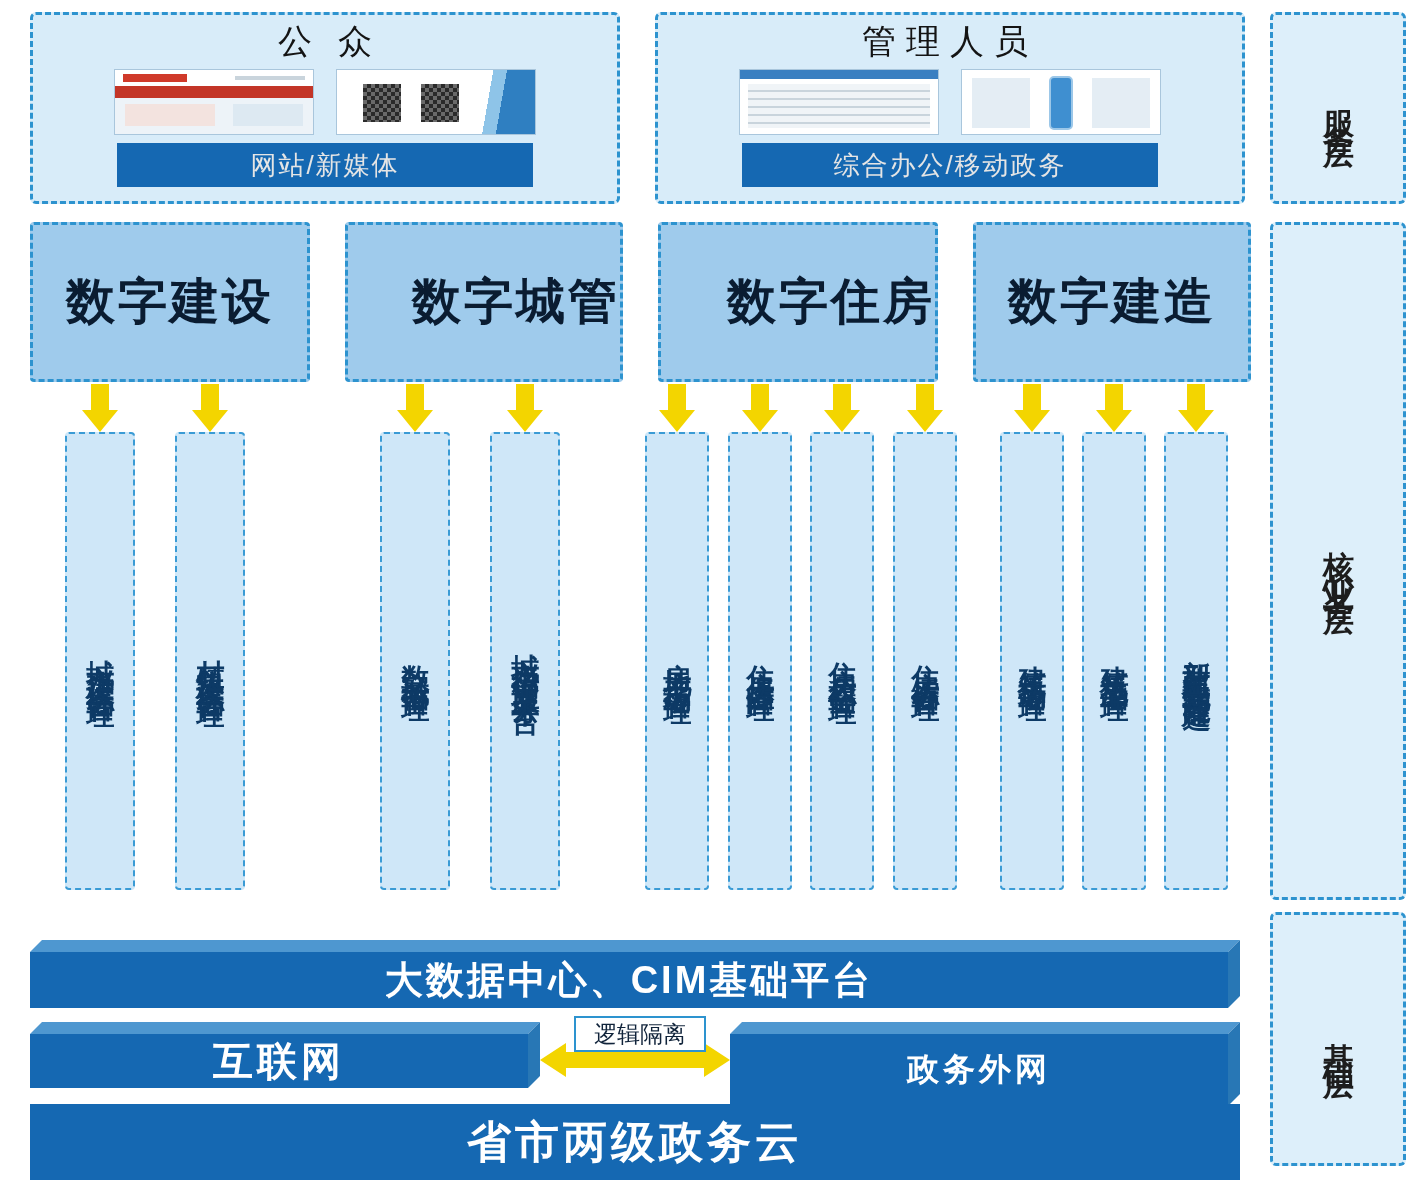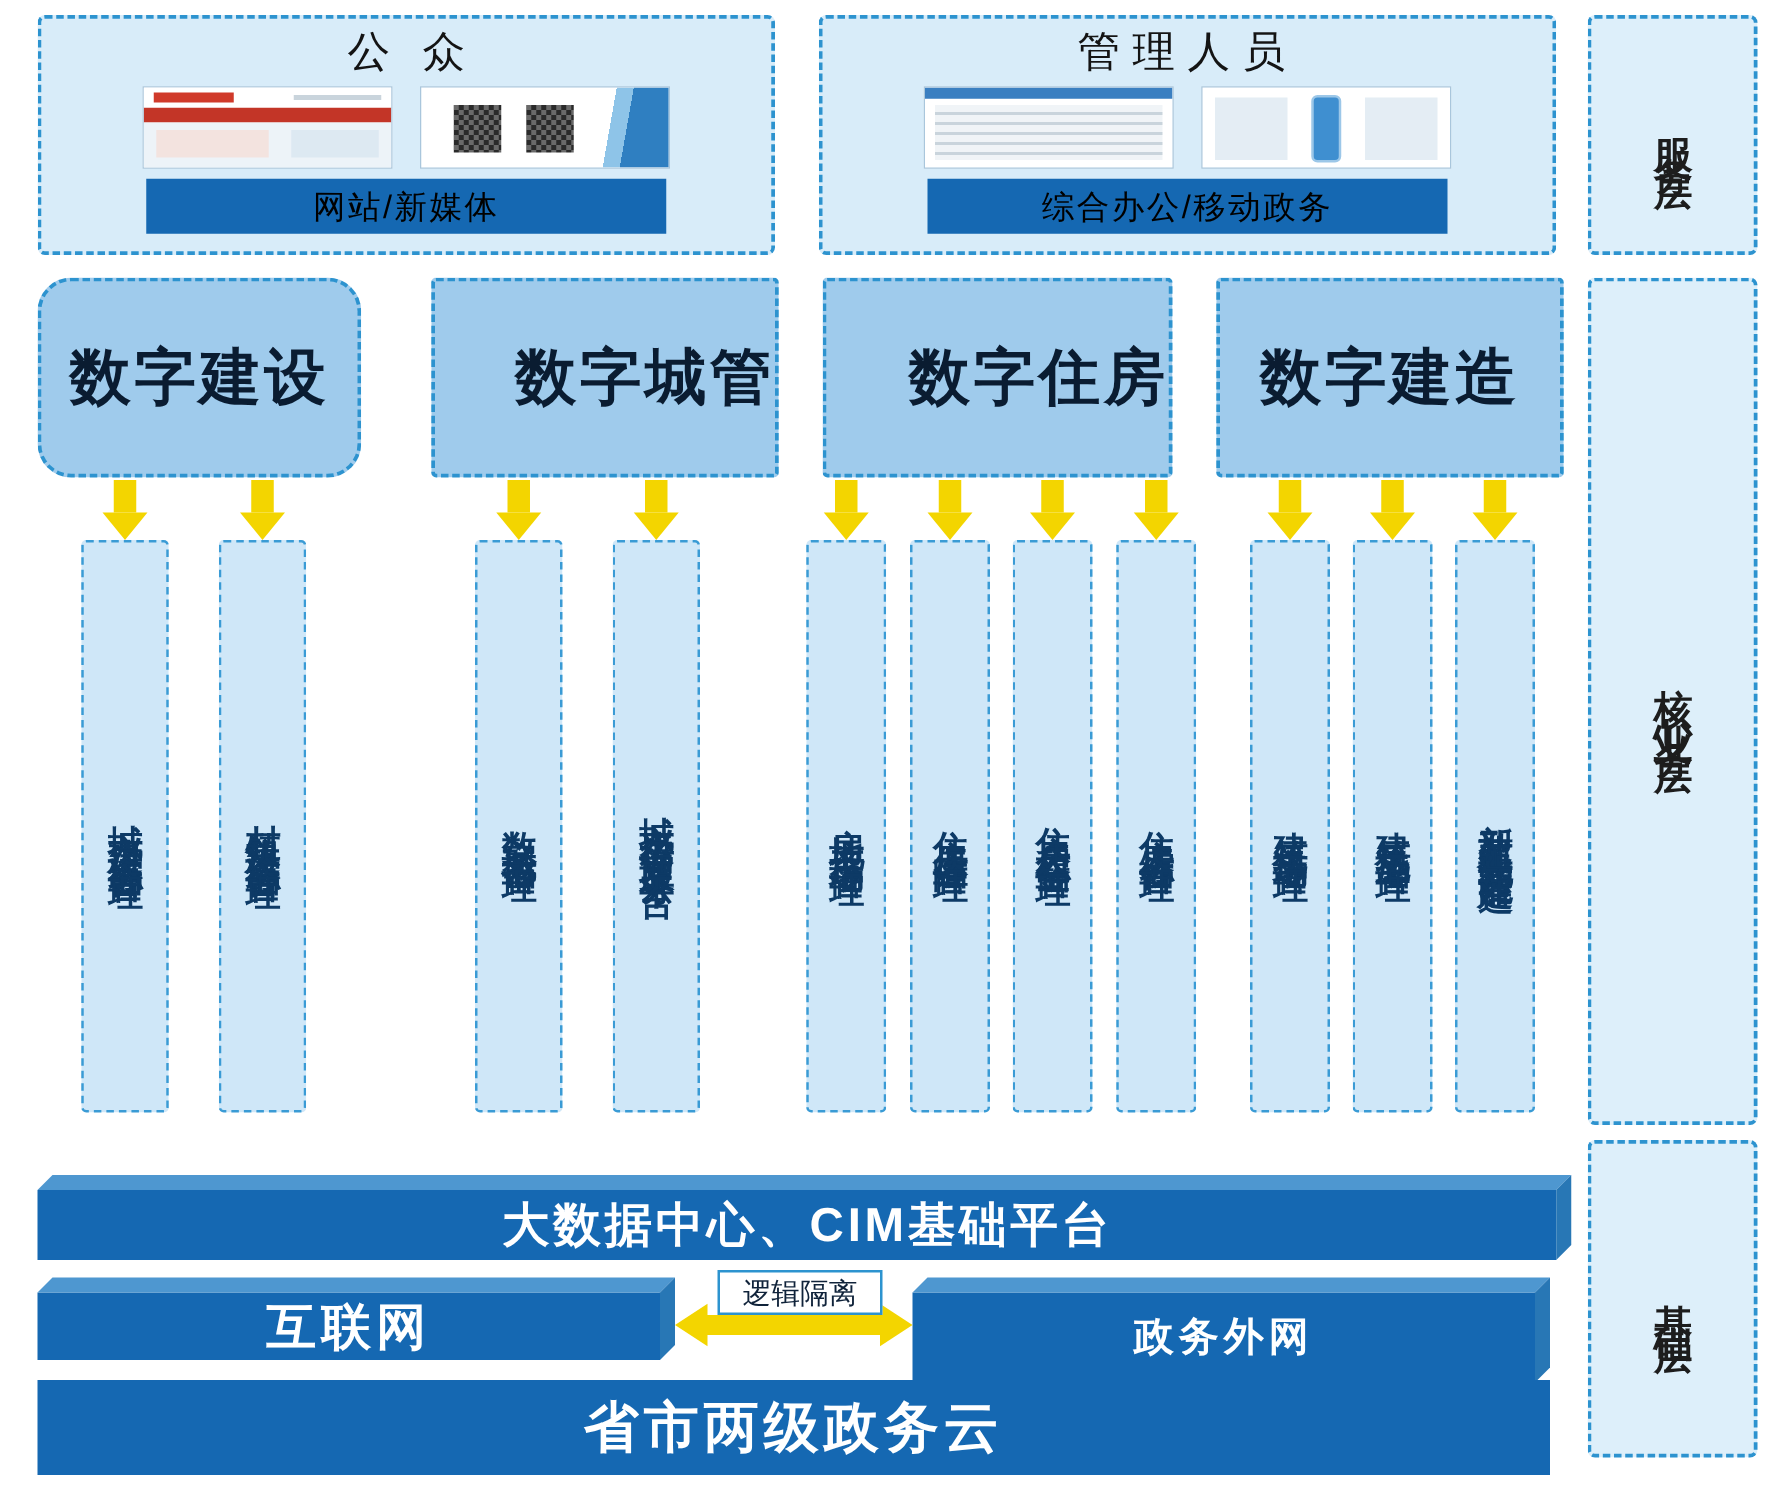--- a/index.html
+++ b/index.html
@@ -29,21 +29,21 @@
 
   
   .office-head { position:absolute; top:0; left:0; right:0; height:9px; background:#3a7fc1; }
   .office-lines { position:absolute; left:8px; right:8px; top:14px; bottom:6px; background:repeating-linear-gradient(#f0f4f7 0 6px, #c9d4dc 6px 8px); }
 
   
   .mobile-side { position:absolute; top:8px; width:58px; height:50px; background:#e4edf4; }
   .mobile-left { left:10px; } .mobile-right { right:10px; }
   .phone-bar { position:absolute; left:50%; top:6px; transform:translateX(-50%); width:24px; height:54px; background:#3f8fd0; border-radius:5px; border:2px solid #9cc7e8; box-sizing:border-box; }
 
-  .blue-bar { margin-top:8px; width:416px; height:44px; background:#1568b2; color:#000000; font-size:26px; display:flex; align-items:center; justify-content:center; letter-spacing:2px; }
+  .blue-bar { margin-top:8px; width:416px; height:44px; background:#1568b2; color:#e5e5e5; font-size:26px; display:flex; align-items:center; justify-content:center; letter-spacing:2px; }
 
   
   .layer-box { position:absolute; left:1270px; width:136px; background:#ddeffa; border:3px dashed #2d93cf; border-radius:6px; box-sizing:border-box; display:flex; align-items:center; justify-content:center; }
   .layer-label { writing-mode:vertical-rl; font-size:31px; font-weight:600; color:#1d1d1d; letter-spacing:14px; }
 
   
   .domain-box { position:absolute; top:222px; height:160px; background:#9fcbec; border:3px dashed #2d93cf; border-radius:4px; box-sizing:border-box; display:flex; align-items:center; justify-content:center; }
   .domain-title { font-size:49px; font-weight:900; color:#0a1c31; letter-spacing:3px; }
 
   
@@ -53,21 +53,21 @@
 
   
   .module { position:absolute; top:432px; height:458px; background:#cfe7f8; border:2px dashed #3a9bd5; border-radius:4px; box-sizing:border-box; display:flex; align-items:center; justify-content:center; }
   .module-text { writing-mode:vertical-rl; font-size:28px; font-weight:bold; color:#0d3a66; letter-spacing:6px; }
 
   
   .bar3d { position:absolute; background:#1568b2; color:#ffffff; display:flex; align-items:center; justify-content:center; font-weight:bold; }
   .bar3d::before { content:""; position:absolute; left:0; top:-12px; width:100%; height:12px; background:#4e97d0; transform:skewX(-45deg); transform-origin:0 100%; }
   .bar3d::after { content:""; position:absolute; top:0; right:-12px; width:12px; height:100%; background:#2877b5; transform:skewY(-45deg); transform-origin:0 0; }
   .bar-flat { position:absolute; background:#1568b2; color:#ffffff; display:flex; align-items:center; justify-content:center; font-weight:bold; }
-  .platform { left:30px; top:952px; width:1198px; height:56px; font-size:38px; letter-spacing:3px;padding-left:17px; }
+  .platform { left:30px; top:952px; width:1198px; height:56px; font-size:38px; letter-spacing:3px; }
   .internet { left:30px; top:1034px; width:498px; height:54px; font-size:40px; letter-spacing:4px; }
   .gov { left:730px; top:1034px; width:498px; height:72px; font-size:32px; letter-spacing:4px; }
   .cloud { left:30px; top:1104px; width:1210px; height:76px; font-size:44px; letter-spacing:4px; }
 
   
   .isolation-label { position:absolute; left:574px; top:1016px; width:132px; height:36px; background:#ffffff; border:2px solid #2d93cf; box-sizing:border-box; display:flex; align-items:center; justify-content:center; font-size:23px; color:#10233a; z-index:5; }
   .h-arrow { position:absolute; left:540px; top:1043px; width:190px; height:34px; z-index:4; }
   .h-arrow::before { content:""; position:absolute; left:0; top:0; border-top:17px solid transparent; border-bottom:17px solid transparent; border-right:26px solid #f3d500; }
   .h-arrow::after { content:""; position:absolute; right:0; top:0; border-top:17px solid transparent; border-bottom:17px solid transparent; border-left:26px solid #f3d500; }
   .h-arrow .shaft { position:absolute; left:24px; right:24px; top:9px; height:16px; background:#f3d500; }
@@ -113,21 +113,21 @@
   <div class="layer-box" style="top:12px;height:192px;">
     <span class="layer-label">服务层</span>
   </div>
   <div class="layer-box" style="top:222px;height:678px;">
     <span class="layer-label">核心业务层</span>
   </div>
   <div class="layer-box" style="top:912px;height:254px;">
     <span class="layer-label">基础层</span>
   </div>
 
-  <div class="domain-box" style="left:30px;width:259px;border-radius:27px;">
+  <div class="domain-box" style="left:30px;width:280px;">
     <span class="domain-title">数字建设</span>
   </div>
   <div class="domain-box" style="left:345px;width:278px;justify-content:flex-end;">
     <span class="domain-title">数字城管</span>
   </div>
   <div class="domain-box" style="left:658px;width:280px;justify-content:flex-end;">
     <span class="domain-title">数字住房</span>
   </div>
   <div class="domain-box" style="left:973px;width:278px;">
     <span class="domain-title">数字建造</span>

